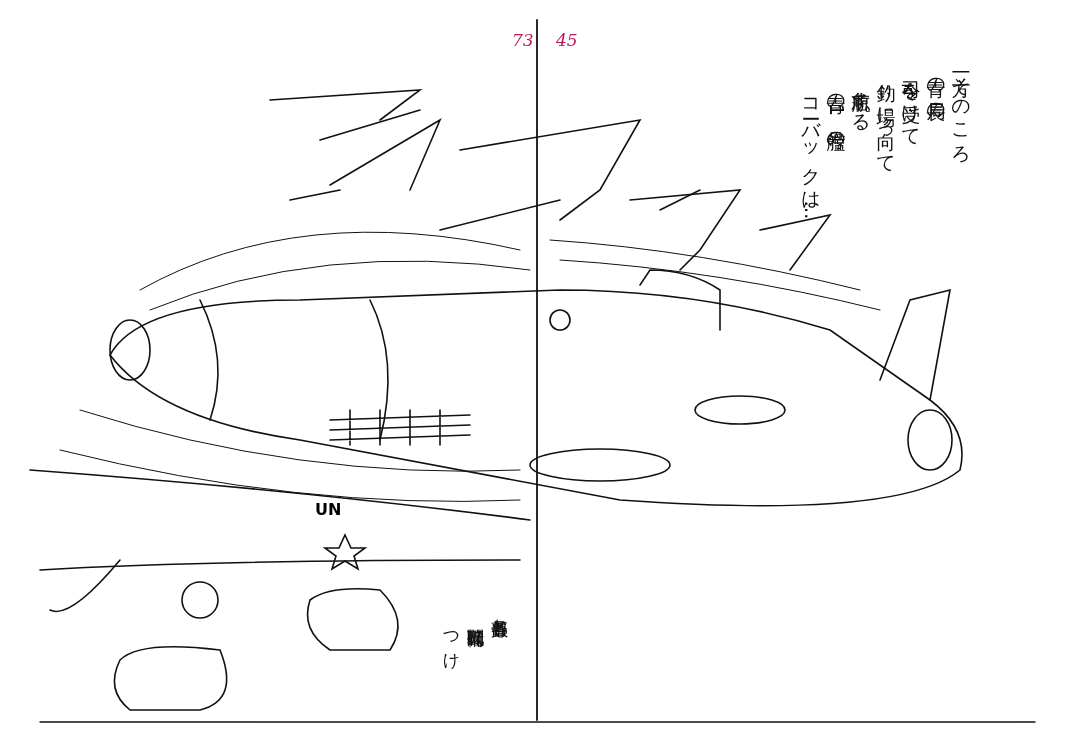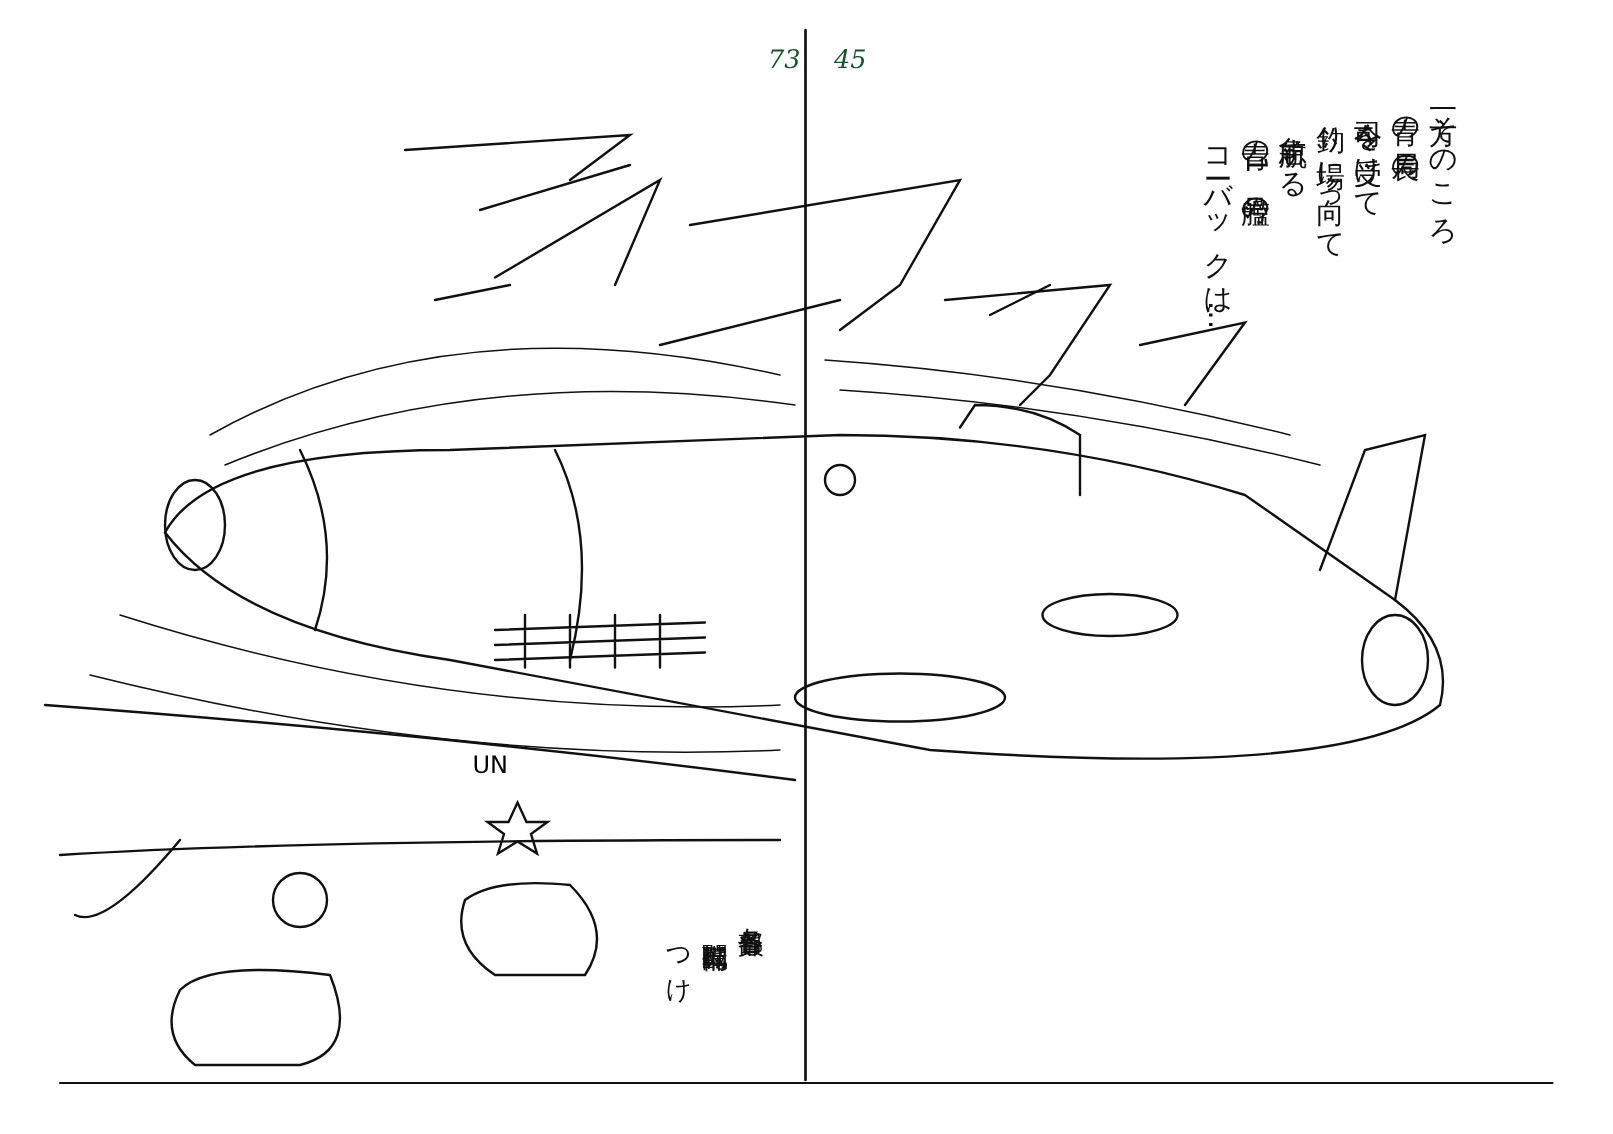--- a/index.html
+++ b/index.html
@@ -1,18 +1,18 @@
 <!DOCTYPE html>
 <html><head>
 <meta charset="utf-8">
 <style>
   html,body{margin:0;padding:0;background:#fff;}
   body{width:1075px;height:756px;position:relative;overflow:hidden;font-family:"DejaVu Sans",sans-serif;}
   .sketch{position:absolute;left:0;top:0;width:1075px;height:756px;}
-  .pgnum{position:absolute;top:30px;font-size:17px;color:#14532d;font-style:italic;font-family:"DejaVu Serif",serif;}
+  .pgnum{position:absolute;top:30px;font-size:17px;color:#be185d;font-style:italic;font-family:"DejaVu Serif",serif;}
   .vtext{position:absolute;writing-mode:vertical-rl;color:#111;font-size:19px;line-height:24px;letter-spacing:1px;}
   .small{font-size:17px;}
 </style>
 </head>
 <body>
 
 <svg class="sketch" viewBox="0 0 1075 756" fill="none" stroke="#111" stroke-width="1.6" stroke-linecap="round">
 
   <line x1="537" y1="20" x2="537" y2="720" stroke-width="1.8"></line>
   <line x1="40" y1="722" x2="1035" y2="722" stroke-width="1.4"></line>
@@ -75,13 +75,13 @@
   <div class="vtext" style="left:825px;top:80px">青の1号艦の</div>
   <div class="vtext" style="left:800px;top:86px">コーバックは…</div>
 </div>
 
 <div>
   <div class="vtext small" style="left:488px;top:605px">各部各員も</div>
   <div class="vtext small" style="left:464px;top:615px">戦闘配備に</div>
   <div class="vtext small" style="left:440px;top:620px">つけ</div>
 </div>
 
-<div style="position:absolute;left:315px;top:500px;font-size:16px;font-weight:normal;">UN</div>
+<div style="position:absolute;left:315px;top:500px;font-size:16px;font-weight:bold;">UN</div>
 
 </body></html>

